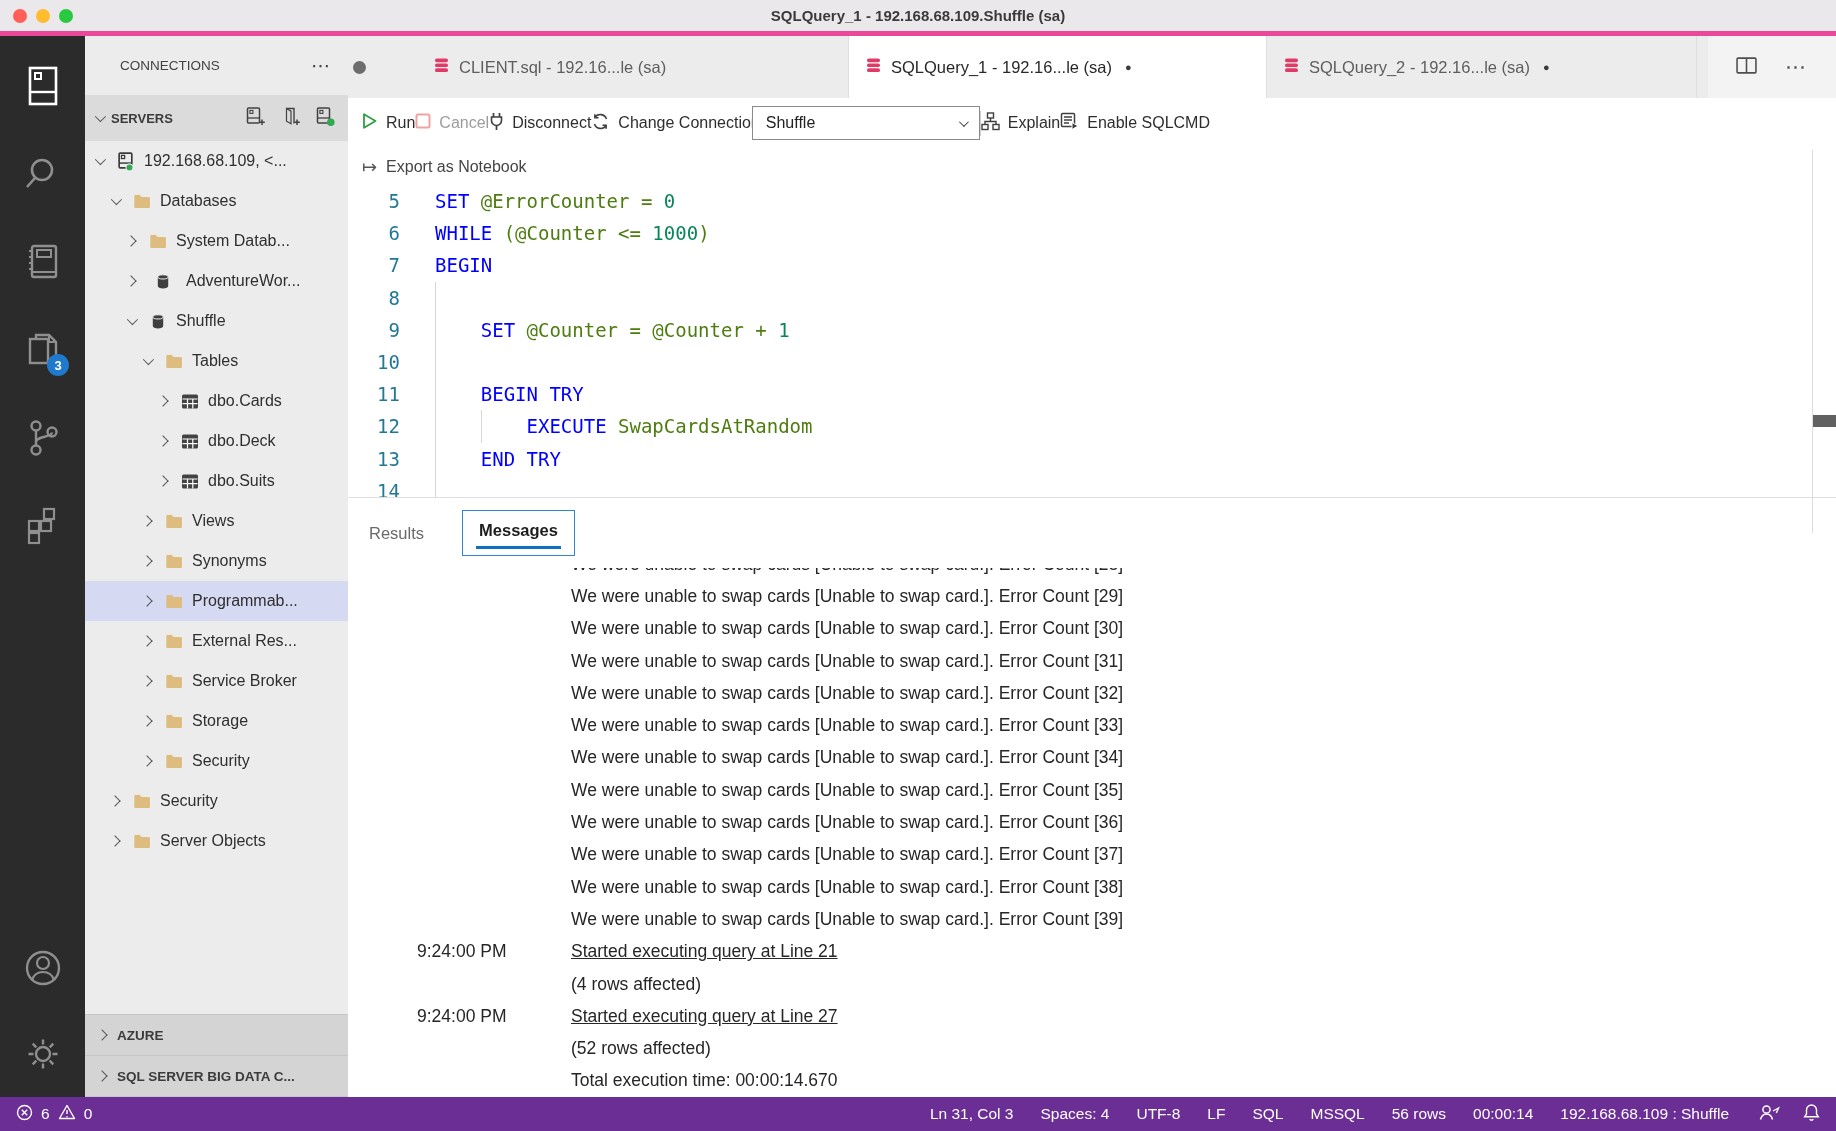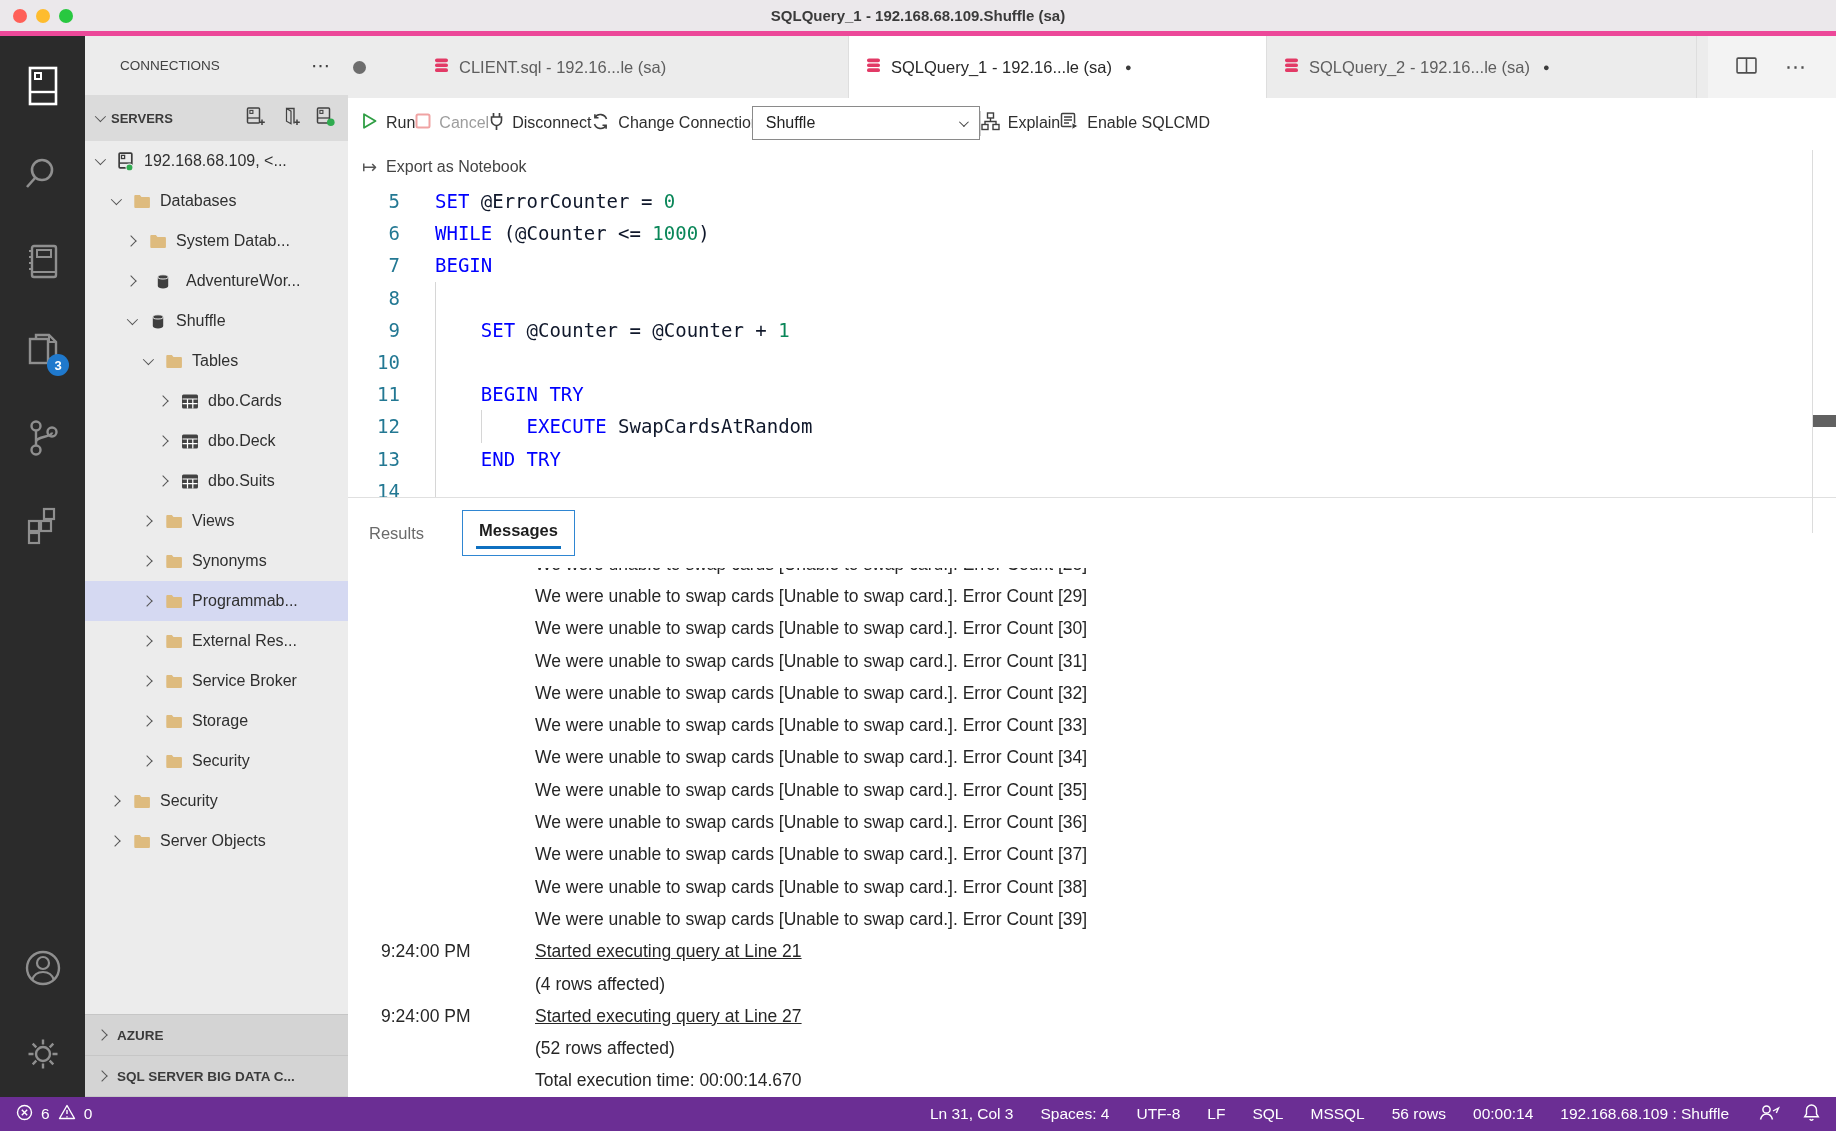--- a/index.html
+++ b/index.html
@@ -55,36 +55,36 @@
   .combo .cv { margin-left:auto; width:7px; height:7px; border-color:#444; }
   .tb-sep { width:1px; height:25px; background:#cfcfcf; }
 
   .toolbar2 { height:37px; display:flex; align-items:center; padding-left:14px; gap:9px; font-size:16px; color:#444; flex:none; }
   .mapsto { font-size:18px; color:#555; }
 
   .code { height:312px; overflow:hidden; font-family:"DejaVu Sans Mono","Liberation Mono",monospace; font-size:19px; flex:none; position:relative; }
   .code-line { height:32.2px; display:flex; align-items:center; position:relative; }
   .gutter { width:52px; text-align:right; color:#237893; flex:none; }
   .ctext { margin-left:35px; white-space:pre; color:#000; }
-  .kw { color:#0000ff; } .num { color:#098658; } .pl { color:#0f172a; }
+  .kw { color:#0000ff; } .num { color:#098658; } .pl { color:#4d7c0f; }
   .guide { position:absolute; top:0; bottom:0; width:0; border-left:1px solid #d6d6d6; }
 
   .v-hairline { position:absolute; right:23px; top:114px; height:383px; width:1px; background:#dcdcdc; }
   .scroll-handle { position:absolute; right:0; top:379px; width:23px; height:12px; background:#616161; }
 
   
   .panel { flex:1; border-top:1px solid #e0e0e0; display:flex; flex-direction:column; min-height:0; background:#fff; }
   .panel-tabs { height:70px; display:flex; align-items:center; padding-left:7px; flex:none; }
   .ptab-results { font-size:16.5px; color:#6a6a6a; padding:10px 14px; }
   .ptab-messages { margin-left:24px; border:1.5px solid #2f86d2; padding:10px 16px 15px; font-size:16.5px; font-weight:700; color:#1d1d1d; position:relative; }
   .ptab-underline { position:absolute; left:13px; right:13px; bottom:6px; height:3px; background:#0e70c0; }
   .messages { flex:1; overflow:hidden; font-size:17.5px; color:#262626; }
   .msg-row { height:32.3px; display:flex; align-items:center; padding-left:33px; }
   .msg-row.clip { margin-top:-20px; }
-  .msg-time { width:154px; flex:none; }
+  .msg-time { width:154px; flex:none;margin-left:36px; }
   .msg-text.link { text-decoration:underline; }
 
   
   .statusbar { height:34px; background:#6b2e94; color:#fff; display:flex; align-items:center; padding:0 16px; font-size:15.5px; }
   .sb-left { display:flex; align-items:center; gap:8px; }
   .sb-right { margin-left:auto; display:flex; align-items:center; gap:27px; }
   .sb-icons { display:flex; align-items:center; gap:22px; margin-left:2px; }
 </style>
 </head>
 <body>

